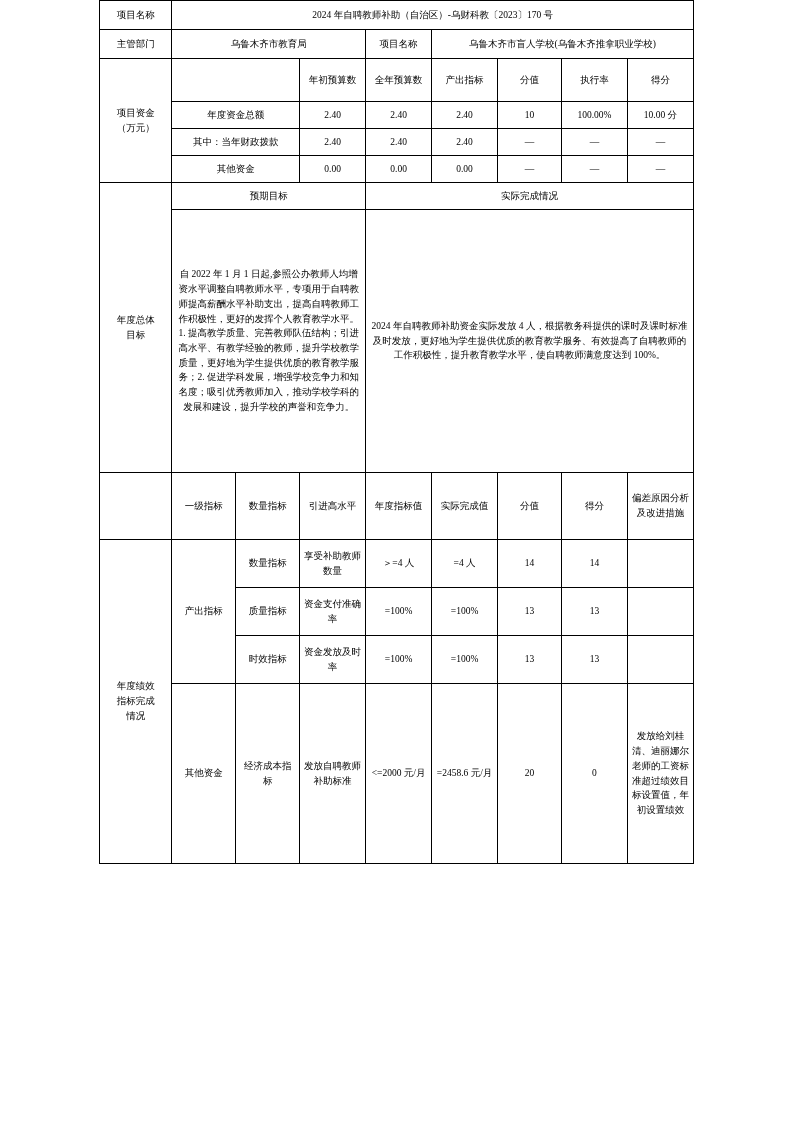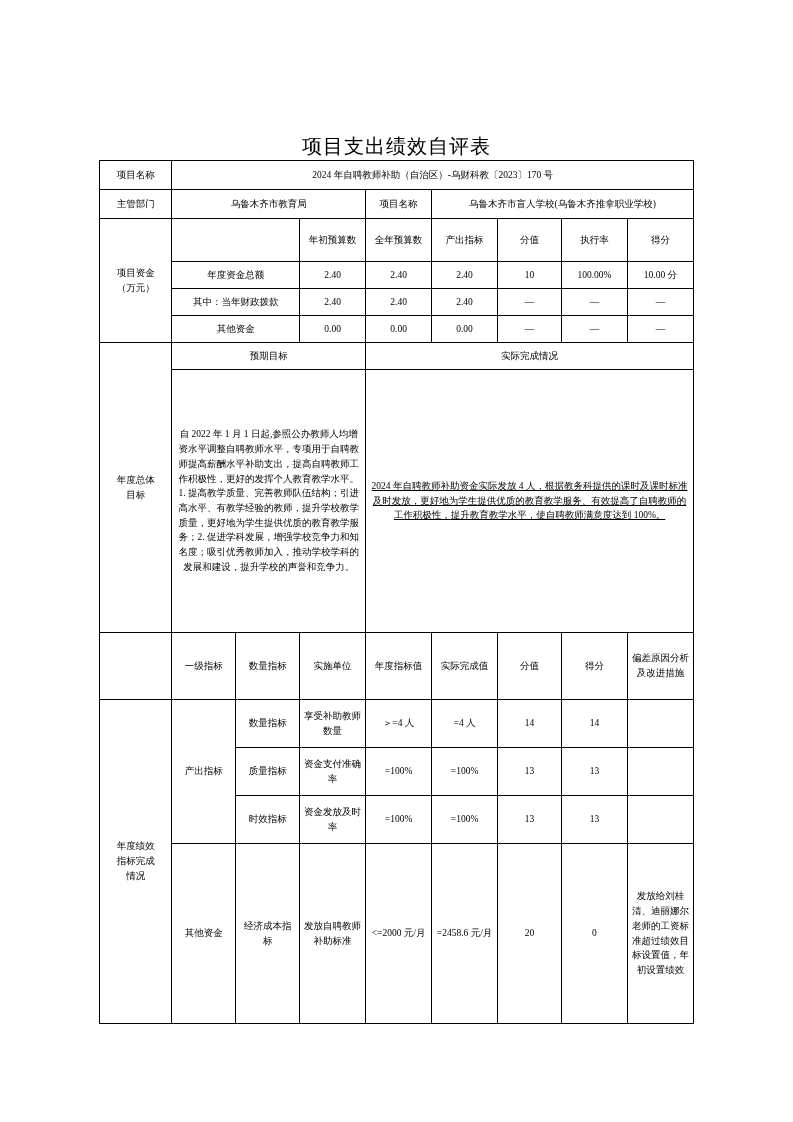--- a/index.html
+++ b/index.html
@@ -60,30 +60,28 @@
     vertical-align: top;
     padding: 5px 6px;
     line-height: 1.72;
     text-indent: 0;
   }
   td.para-mid {
     text-align: left;
     vertical-align: middle;
     padding: 5px 6px;
     line-height: 1.72;
-    text-decoration: underline;
   }
   .dash { font-size: 10px; }
 </style>
 </head>
 <body>
 
 <div class="page">
 
-  <div class="doc-title">项目支出绩效自评表</div>
 
   <table class="main">
     <colgroup>
       <col style="width:68px">
       <col style="width:60px">
       <col style="width:60px">
       <col style="width:62px">
       <col style="width:62px">
       <col style="width:62px">
       <col style="width:60px">
@@ -159,21 +157,21 @@
 
     <tr>
       <td colspan="3" class="para" style="height:258px">自 2022 年 1 月 1 日起,参照公办教师人均增资水平调整自聘教师水平，专项用于自聘教师提高薪酬水平补助支出，提高自聘教师工作积极性，更好的发挥个人教育教学水平。1. 提高教学质量、完善教师队伍结构；引进高水平、有教学经验的教师，提升学校教学质量，更好地为学生提供优质的教育教学服务；2. 促进学科发展，增强学校竞争力和知名度；吸引优秀教师加入，推动学校学科的发展和建设，提升学校的声誉和竞争力。</td>
       <td colspan="5" class="para-mid">2024 年自聘教师补助资金实际发放 4 人，根据教务科提供的课时及课时标准及时发放，更好地为学生提供优质的教育教学服务、有效提高了自聘教师的工作积极性，提升教育教学水平，使自聘教师满意度达到 100%。</td>
     </tr>
 
     <tr>
       <td style="height:62px"></td>
       <td>一级指标</td>
       <td>数量指标</td>
-      <td>实施单位</td>
+      <td>引进高水平</td>
       <td>年度指标值</td>
       <td>实际完成值</td>
       <td>分值</td>
       <td>得分</td>
       <td>偏差原因分析及改进措施</td>
     </tr>
 
     <tr>
       <td rowspan="4" class="tall">
         <div>年度绩效</div>

